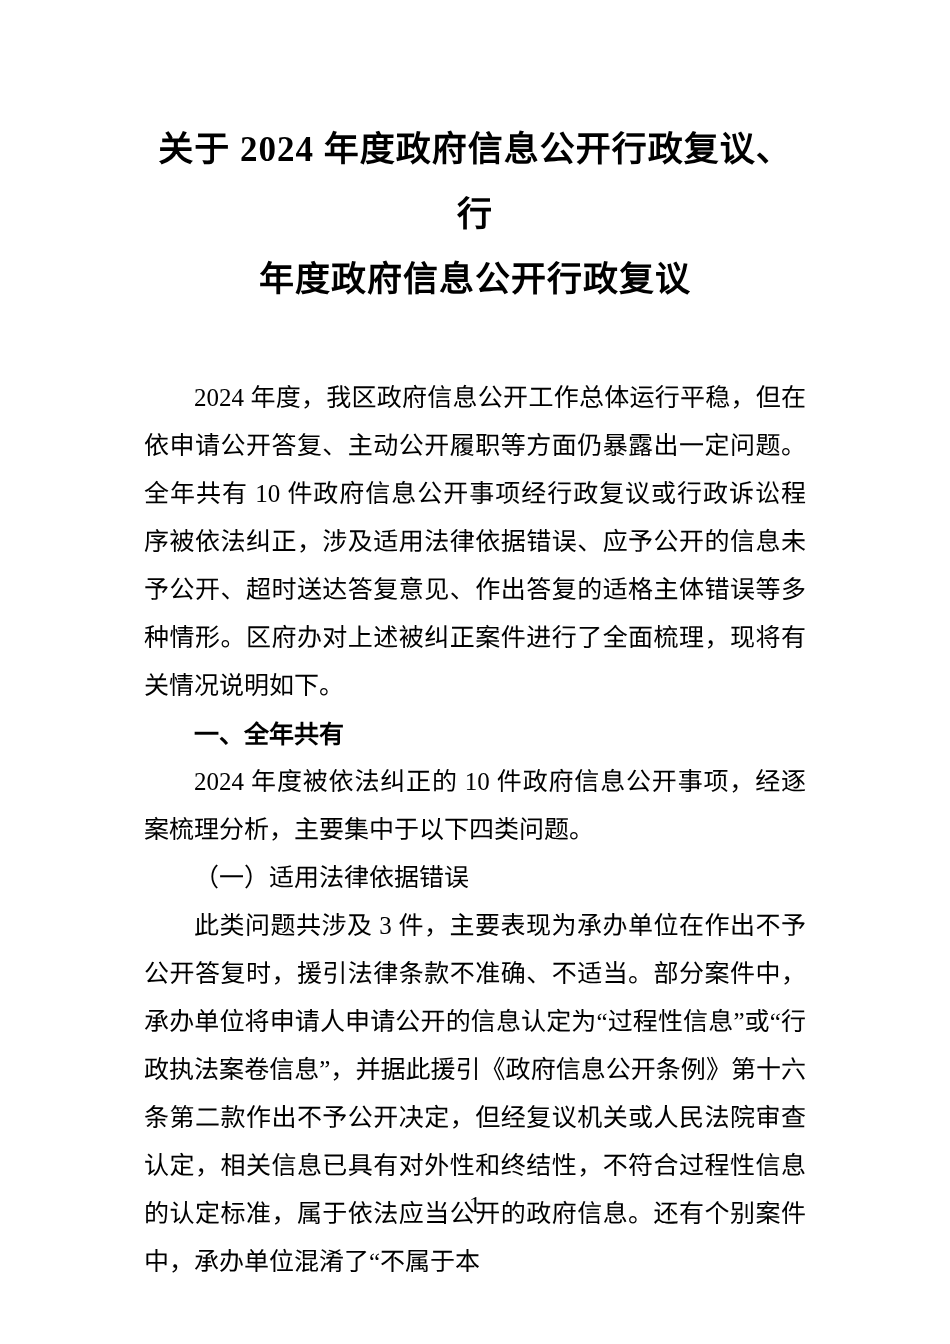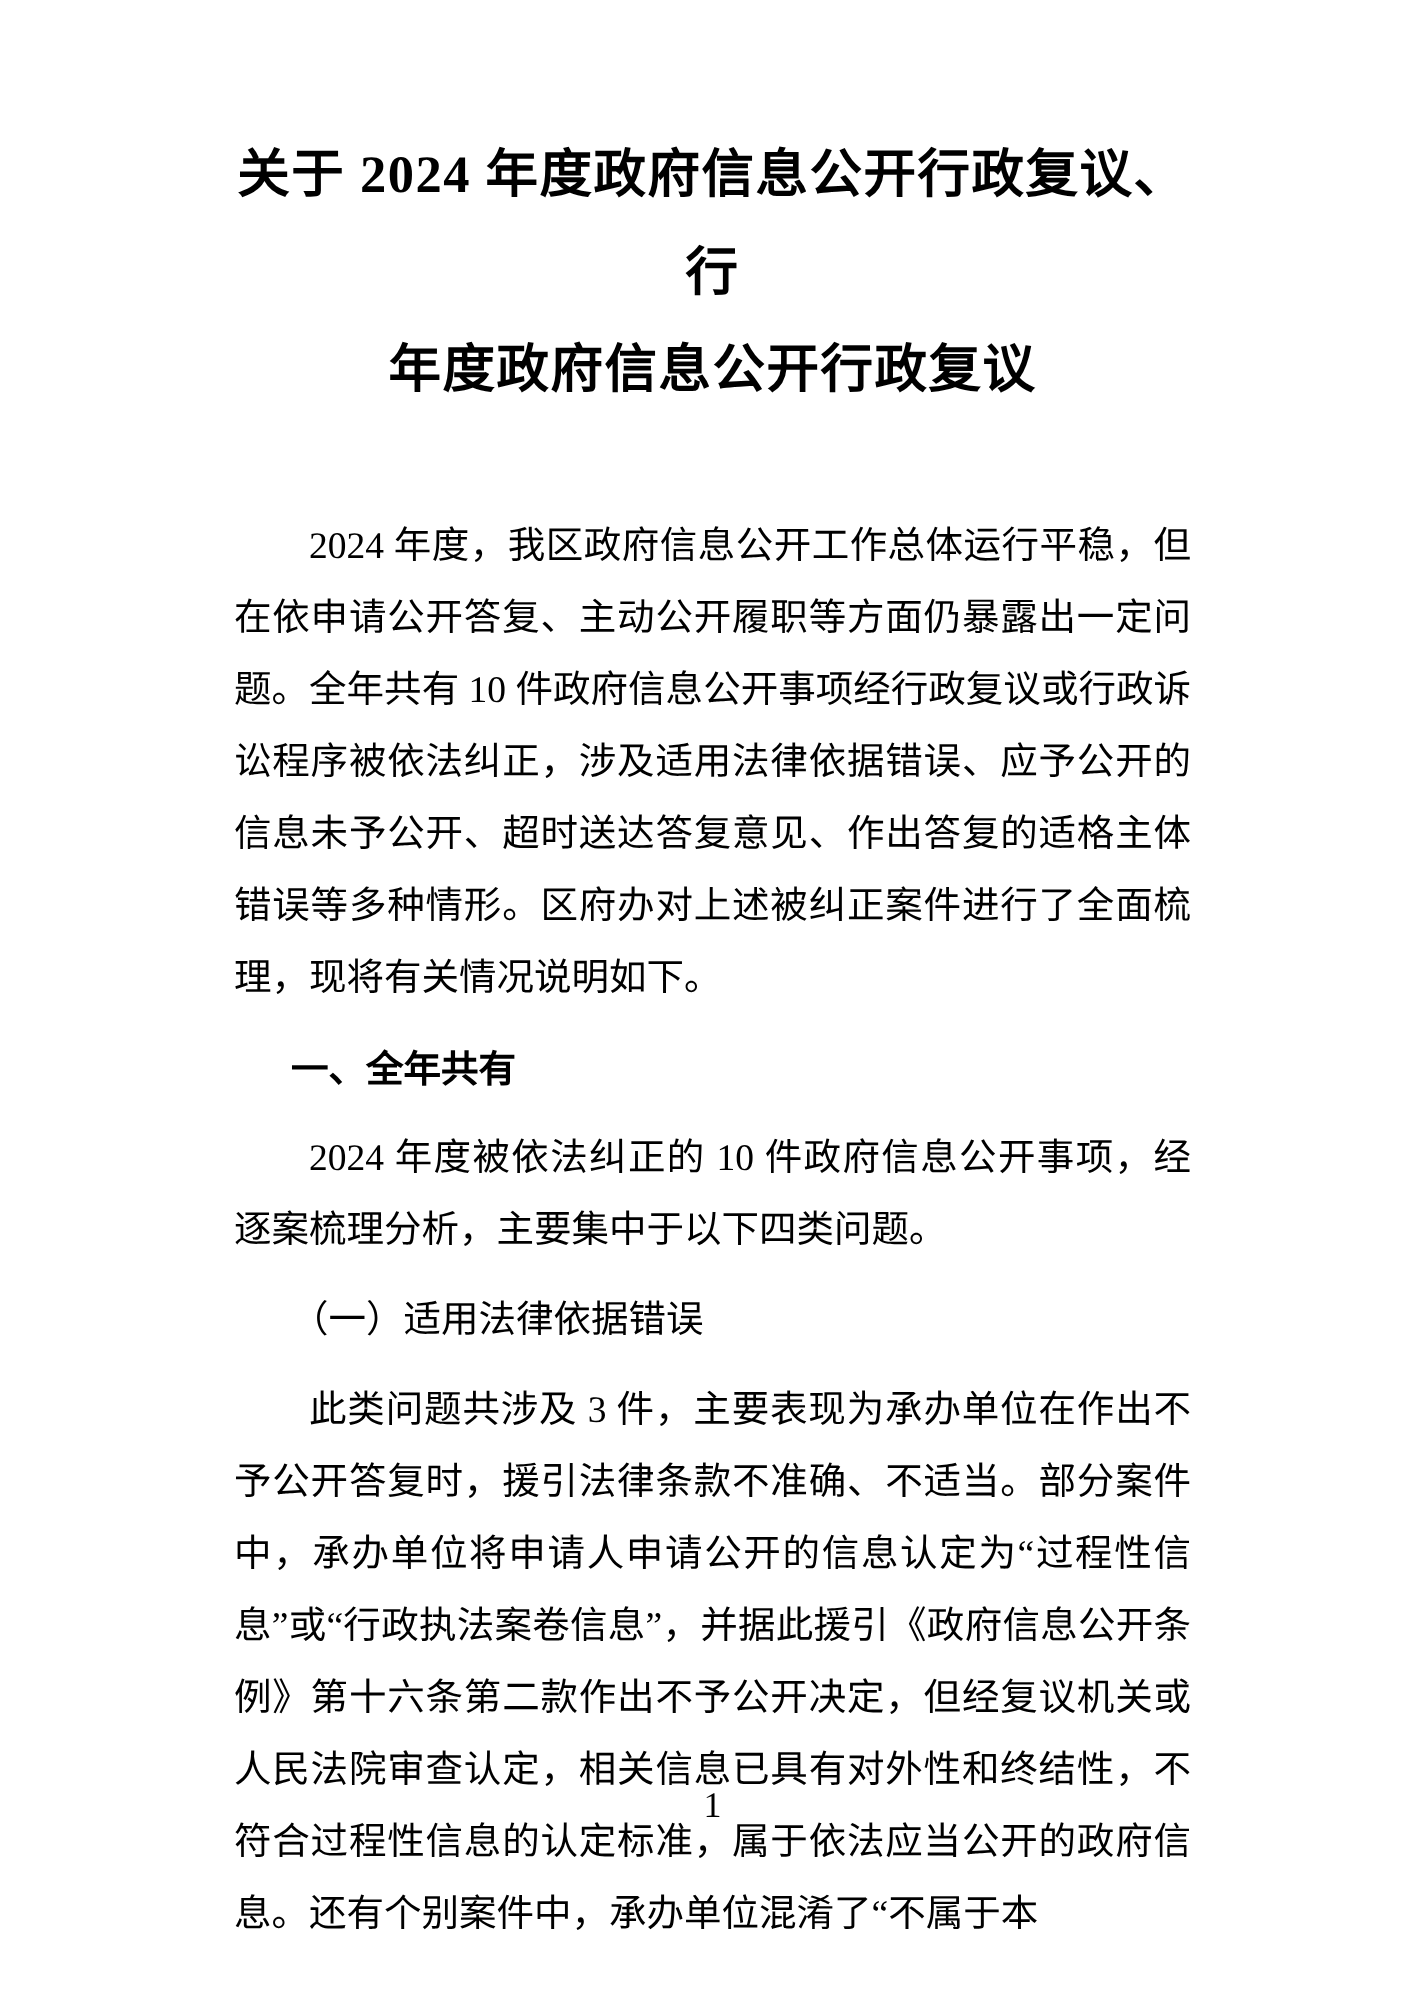--- a/index.html
+++ b/index.html
@@ -9,41 +9,41 @@
   }
   .page {
     position: relative;
     width: 950px;
     height: 1344px;
     margin: 0 auto;
     background: #ffffff;
     font-family: "Liberation Serif", "DejaVu Serif", serif;
     color: #000000;
     box-sizing: border-box;
-    padding: 84px 144px 0 144px;
+    padding: 117px 144px 0 144px;
     overflow: hidden;
   }
   .doc-title {
     font-size: 35px;
     font-weight: bold;
     text-align: center;
     line-height: 65px;
     letter-spacing: 1px;
     margin: 0 0 62px 0;
   }
   .doc-title .title-line {
     display: block;
   }
   .body-text {
     font-size: 25px;
     line-height: 48px;
     text-align: justify;
   }
   .para {
-    margin: 12px;
+    margin: 0;
     text-indent: 2em;
     word-break: break-all;
   }
   .heading-1 {
     margin: 0;
     text-indent: 2em;
     font-family: "Liberation Sans", "DejaVu Sans", sans-serif;
     font-weight: bold;
     font-size: 25px;
     line-height: 48px;

